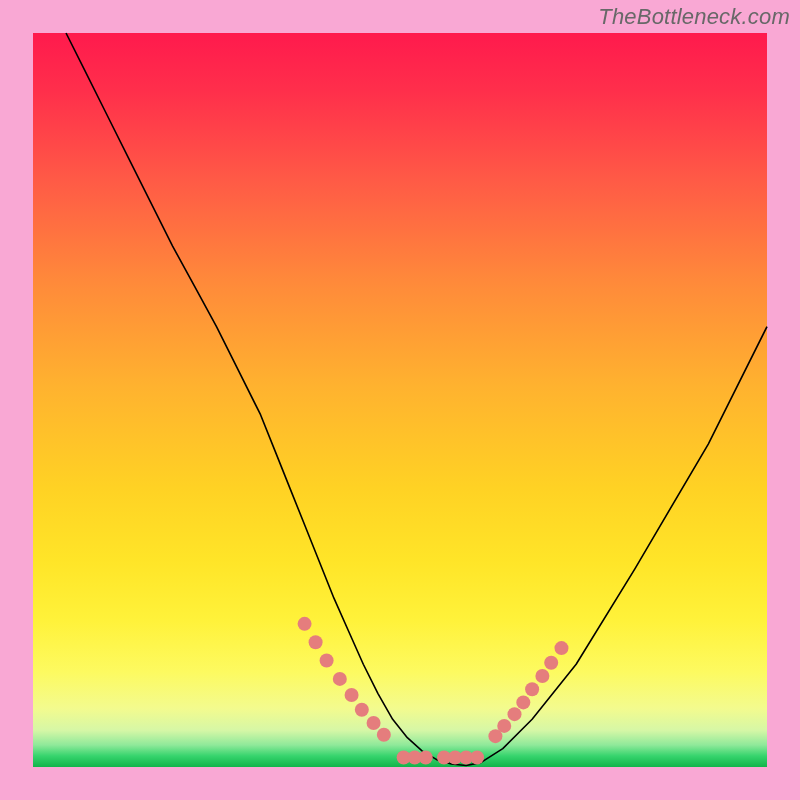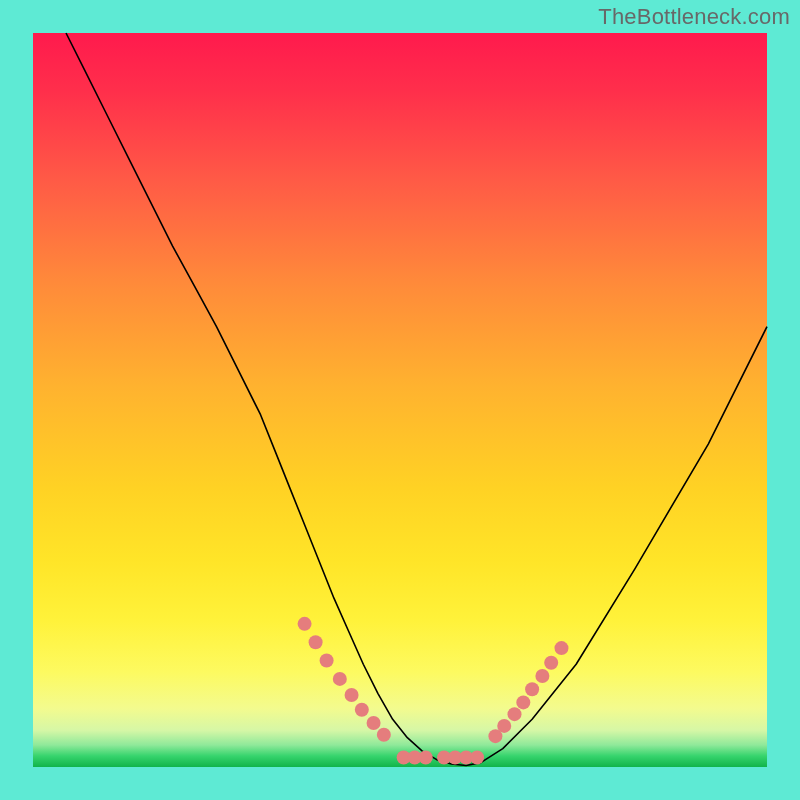--- a/index.html
+++ b/index.html
@@ -1,21 +1,22 @@
 <!DOCTYPE html>
 <html><head>
 <meta charset="utf-8">
 <style>
   * { margin: 0; padding: 0; box-sizing: border-box; }
   html, body { width: 800px; height: 800px; overflow: hidden; background: #000; }
   .container {
     position: relative;
     width: 800px;
     height: 800px;
-    background: #5eead4;
+    background: #f9a8d4;
+    font-style: italic;
   }
   .watermark {
     position: absolute;
     top: 4px;
     right: 10px;
     font-family: Arial, Helvetica, sans-serif;
     font-size: 22px;
     color: #686868;
     font-weight: 500;
     letter-spacing: 0.2px;

